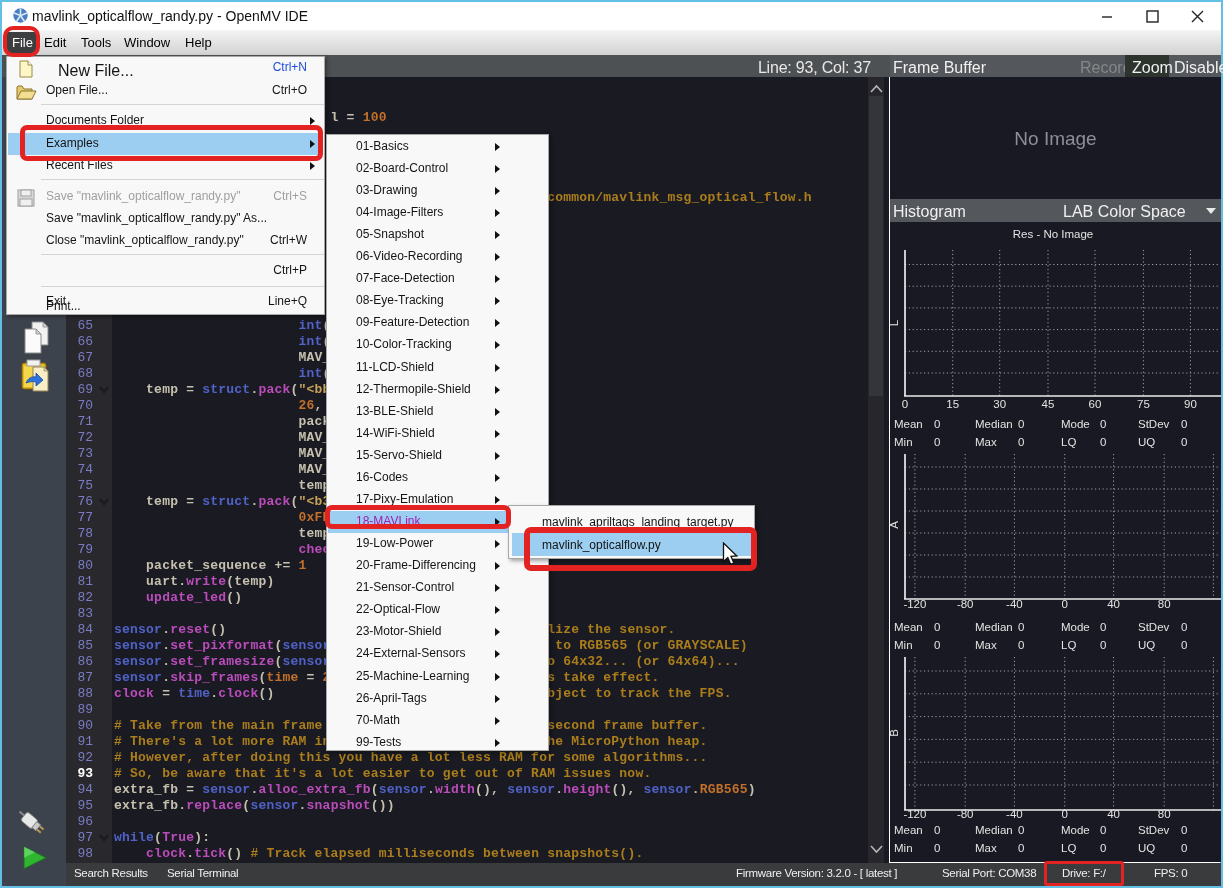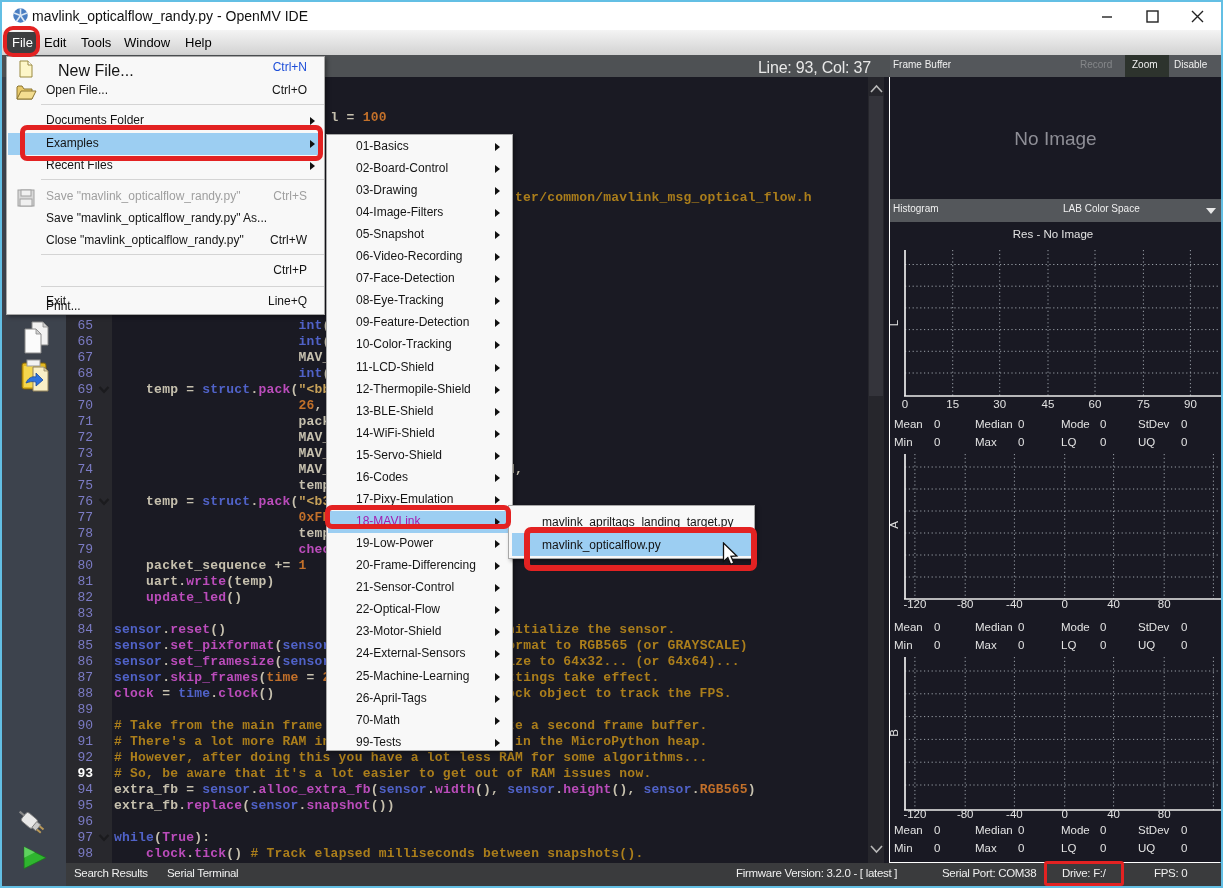--- a/index.html
+++ b/index.html
@@ -39,21 +39,21 @@
 .pl{color:#c6c0ae;}  
 
 #vsb{position:absolute;left:868px;top:77px;width:16px;height:786px;background:#26262c;}
 
 #rpanel{position:absolute;left:890px;top:55px;width:331px;height:807px;background:#191923;}
 #fbhead{position:absolute;left:890px;top:55px;width:331px;height:22px;background:#54575b;}
 #fbview{position:absolute;left:890px;top:77px;width:331px;height:121px;background:#191923;}
 #noimg{position:absolute;left:890px;top:128px;width:331px;text-align:center;
   font-size:19px;color:#8e8e96;}
 #histhead{position:absolute;left:890px;top:199px;width:331px;height:23px;background:#54575b;}
-.hdrtxt{font-size:10px;color:#f0f0f0;}
+.hdrtxt{font-size:16px;color:#f0f0f0;}
 
 #statusbar{position:absolute;left:66px;top:863px;width:1155px;height:23px;background:#3a3b3d;}
 .sbtxt{position:absolute;top:867px;font-size:11.5px;letter-spacing:-0.3px;color:#efefef;}
 
 .menu{position:absolute;background:#f8f8f8;border:1px solid #a8a8a8;z-index:30;
   box-shadow:2px 2px 4px rgba(0,0,0,0.35);}
 .arrow{position:absolute;width:0;height:0;border-left:5px solid #111;
   border-top:4px solid transparent;border-bottom:4px solid transparent;}
 .sep{position:absolute;left:34px;height:1px;background:#d4d4d4;}
 
@@ -359,21 +359,21 @@
     <div class="abs" style="left:210px;top:176px;width:90px;text-align:right;font-size:12px;color:#141414;">Ctrl+W</div>
     <div class="abs" style="left:39px;top:206px;font-size:12px;color:#141414;margin-top:36px;">Print...</div>
     <div class="abs" style="left:210px;top:206px;width:90px;text-align:right;font-size:12px;color:#141414;">Ctrl+P</div>
     <div class="abs" style="left:39px;top:237px;font-size:12px;color:#141414;">Exit</div>
     <div class="abs" style="left:210px;top:237px;width:90px;text-align:right;font-size:12px;color:#141414;">Line+Q</div>
     <div class="sep" style="top:47px;width:283px;"></div>
     <div class="sep" style="top:122px;width:283px;"></div>
     <div class="sep" style="top:197px;width:283px;"></div>
     <div class="sep" style="top:229px;width:283px;"></div>
   </div>
-<div class="menu" style="left:326px;top:134px;width:187px;height:617px;">
+<div class="menu" style="left:326px;top:134px;width:223px;height:617px;">
     <div class="abs" style="left:29px;top:3.8px;font-size:12px;color:#141414;">01-Basics</div>
     <div class="arrow" style="left:168px;top:7.8px;"></div>
     <div class="abs" style="left:29px;top:25.9px;font-size:12px;color:#141414;">02-Board-Control</div>
     <div class="arrow" style="left:168px;top:29.9px;"></div>
     <div class="abs" style="left:29px;top:47.9px;font-size:12px;color:#141414;">03-Drawing</div>
     <div class="arrow" style="left:168px;top:51.9px;"></div>
     <div class="abs" style="left:29px;top:70.0px;font-size:12px;color:#141414;">04-Image-Filters</div>
     <div class="arrow" style="left:168px;top:74.0px;"></div>
     <div class="abs" style="left:29px;top:92.1px;font-size:12px;color:#141414;">05-Snapshot</div>
     <div class="arrow" style="left:168px;top:96.1px;"></div>

